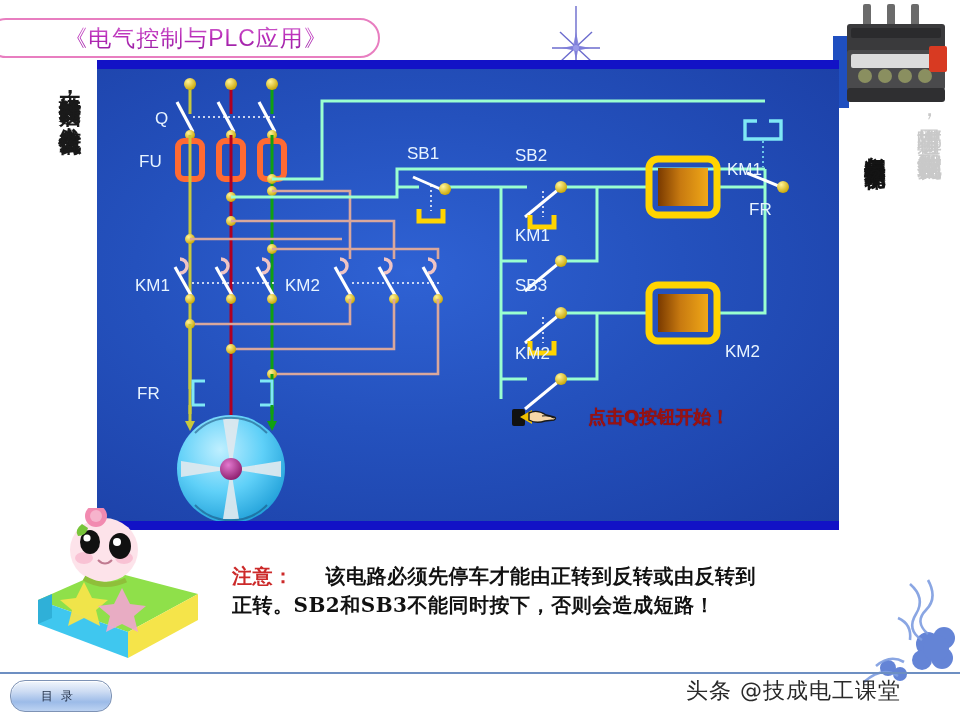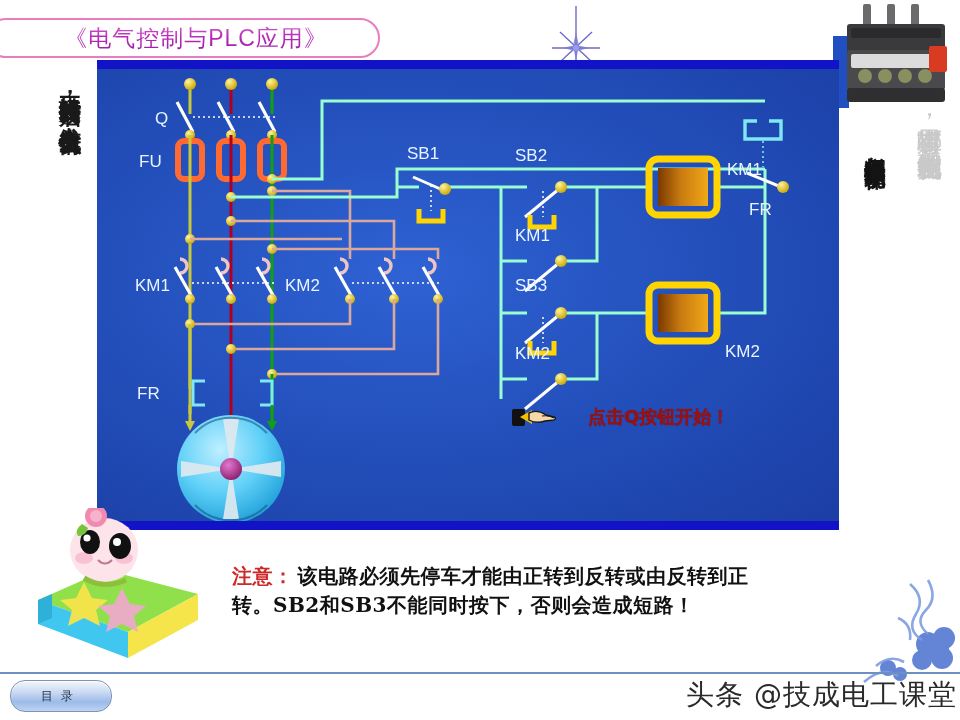--- a/index.html
+++ b/index.html
@@ -65,39 +65,39 @@
   }
   #hand-cursor{position:absolute;left:512px;top:404px;width:46px;height:26px;}
 
   
   #note{
     position:absolute;left:232px;top:562px;width:540px;
     font-family:"DejaVu Serif","Liberation Serif",serif;
     font-weight:bold;font-size:20px;line-height:1.45;color:#111;
     letter-spacing:0.5px;
   }
-  #note-label{color:#cc2a2a;margin-right:4px;}
+  #note-label{color:#cc2a2a;margin-right:32px;}
 
   
   #footer-rule{
     position:absolute;left:0;top:672px;width:960px;height:2px;
     background:#6d8fc2;
   }
   #toc-button{
     position:absolute;left:10px;top:680px;width:100px;height:30px;
     border-radius:15px;border:1px solid #7e93b5;
     background:linear-gradient(180deg,#f2f6fc 0%,#cddcf3 35%,#9cbbe8 70%,#bdd3f2 100%);
     display:flex;align-items:center;justify-content:center;
     font-size:12px;color:#26344c;letter-spacing:8px;
     font-family:"DejaVu Serif","Liberation Serif",serif;
     box-shadow:inset 0 1px 1px #ffffff;
   }
   #watermark{
     position:absolute;left:686px;top:676px;
-    font-size:28px;color:#2a2a2a;letter-spacing:1px;
+    font-size:22px;color:#2a2a2a;letter-spacing:1px;
     font-family:"DejaVu Sans","Liberation Sans",sans-serif;
     white-space:nowrap;
   }
 
   
   #relay-photo{position:absolute;left:833px;top:2px;width:124px;height:106px;}
   #sparkle{position:absolute;left:544px;top:2px;width:64px;height:64px;}
   #mascot-book{position:absolute;left:32px;top:508px;width:170px;height:158px;}
   #corner-ornament{position:absolute;left:858px;top:578px;width:102px;height:112px;}
 </style>

